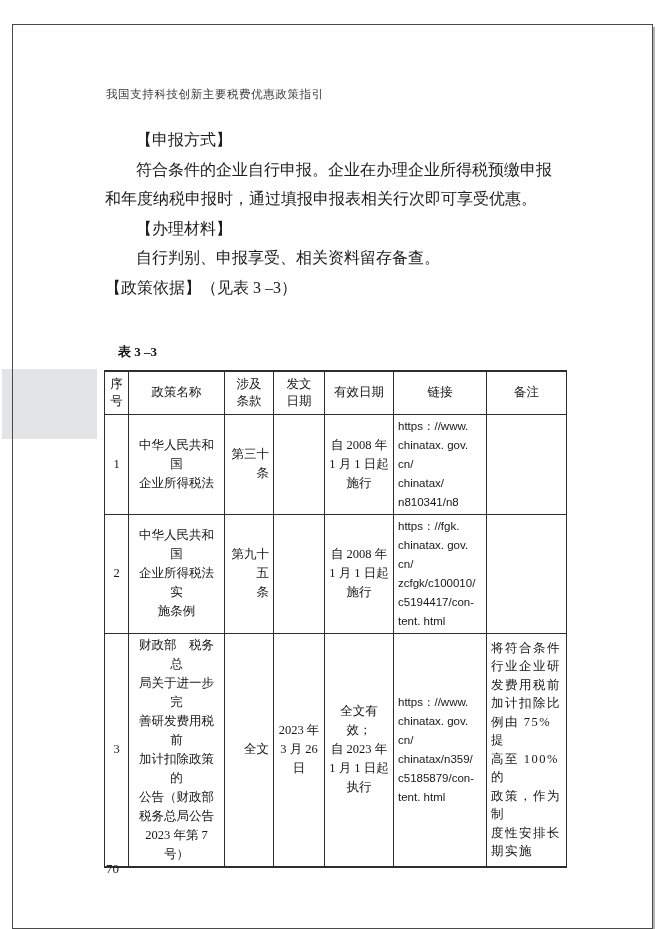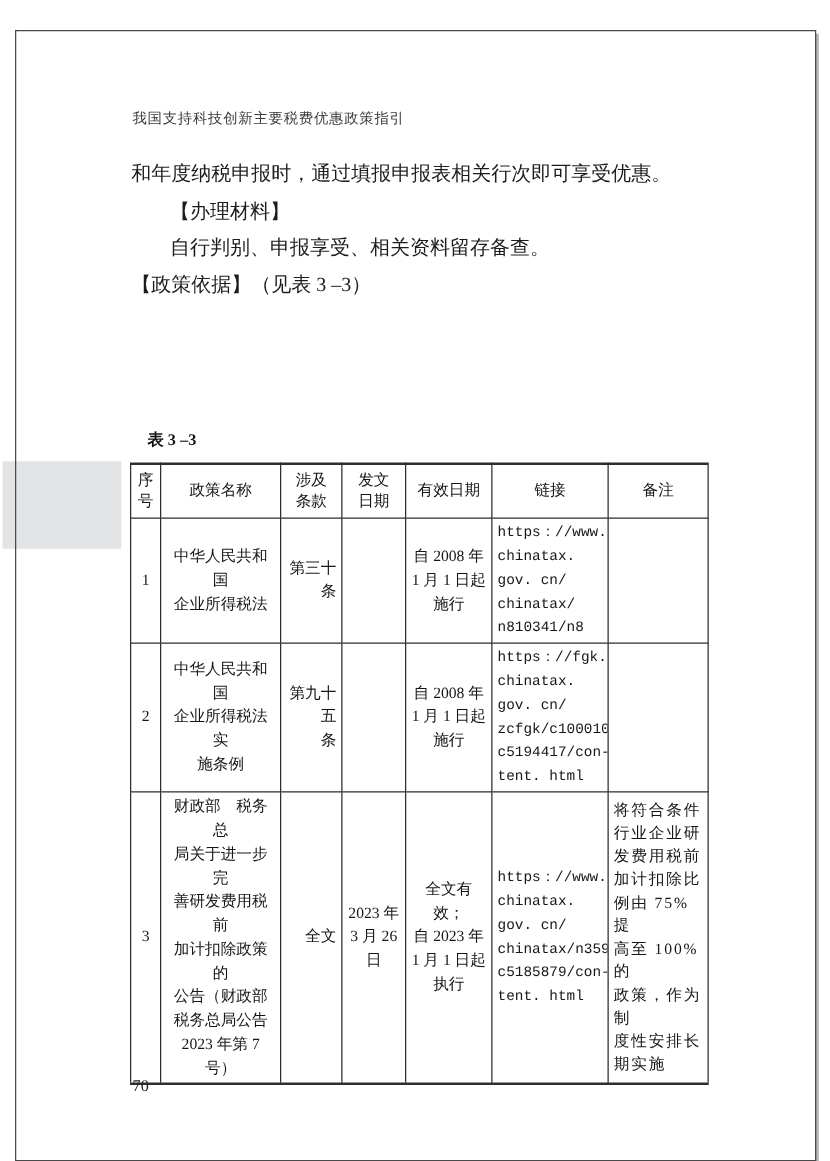--- a/index.html
+++ b/index.html
@@ -49,37 +49,39 @@
   tr.r1{height:97px;}
   tr.r2{height:110px;}
   tr.r3{height:178px;}
   td.c-seq{text-align:center;}
   td.c-name{text-align:center;line-height:19px;padding-left:7px;padding-right:4px;}
   td.c-clause{text-align:right;line-height:19px;}
   td.c-issue{text-align:center;line-height:19px;}
   td.c-eff{text-align:center;line-height:19px;padding-left:6px;}
   td.c-link{
     text-align:left;line-height:19px;padding-left:5px;padding-right:3px;
-    font-size:11.5px;font-family:Liberation Mono, monospace;
+    font-size:11.5px;font-family:Liberation Sans, sans-serif;
   }
   td.c-remark{text-align:left;line-height:18.5px;letter-spacing:1.5px;padding-left:6px;padding-right:3px;}
   .page-number{
     position:absolute;left:93px;top:836px;font-size:13px;color:#222;
   }
 </style>
 </head>
 <body>
 
 <div class="gray-mark"></div>
 
 <div class="page">
 
   <div class="running-head">我国支持科技创新主要税费优惠政策指引</div>
 
   <div class="body-text">
+    <p class="line indent">【申报方式】</p>
+    <p class="line indent">符合条件的企业自行申报。企业在办理企业所得税预缴申报</p>
     <p class="line">和年度纳税申报时，通过填报申报表相关行次即可享受优惠。</p>
     <p class="line indent">【办理材料】</p>
     <p class="line indent">自行判别、申报享受、相关资料留存备查。</p>
     <p class="line">【政策依据】（见表 3 –3）</p>
   </div>
 
   <div class="table-caption">表 3 –3</div>
 
   <table class="policy">
     <colgroup>

